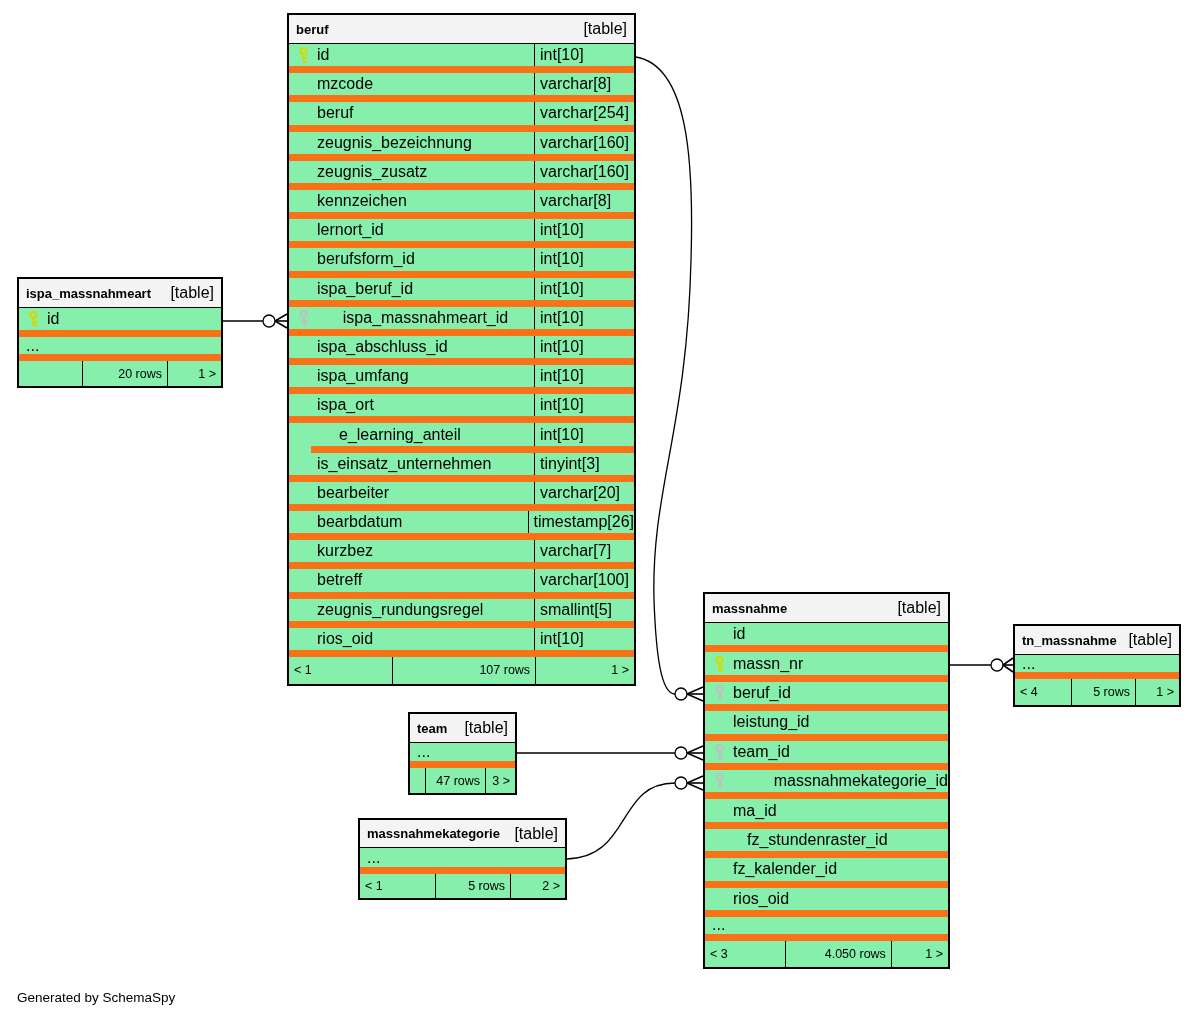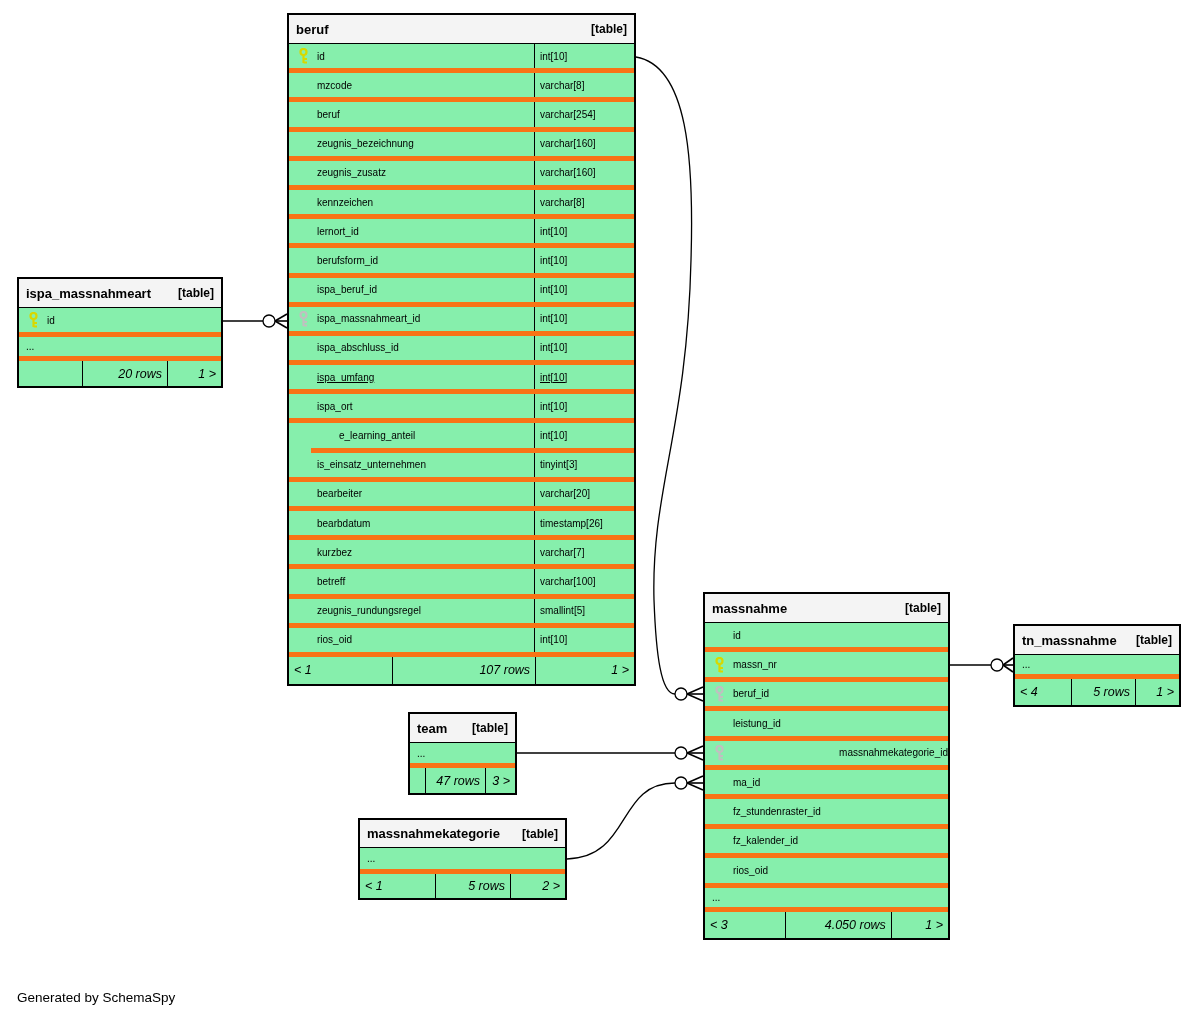--- a/index.html
+++ b/index.html
@@ -2,27 +2,27 @@
 <html><head>
 <meta charset="utf-8">
 <style>
   html,body{margin:0;padding:0;background:#ffffff;}
   body{width:1196px;height:1019px;position:relative;font-family:"Liberation Sans",sans-serif;color:#000;}
   #diagram{position:absolute;left:0;top:0;width:1196px;height:1019px;}
   svg#wires{position:absolute;left:0;top:0;z-index:1;}
   .tbl{position:absolute;background:#86efac;border:2px solid #000;box-sizing:border-box;z-index:2;}
   .tbl-header{background:#f4f4f4;border-bottom:1px solid #000;display:flex;justify-content:space-between;align-items:center;padding:0 7px;box-sizing:border-box;}
   .tbl-name{font-weight:bold;font-size:13px;}
-  .tbl-tag{font-size:12px;font-weight:bold;}
-  .row{display:flex;align-items:center;border-bottom:5px solid #f97316;box-sizing:border-box;font-size:10px;}
+  .tbl-tag{font-size:16px;font-weight:normal;}
+  .row{display:flex;align-items:center;border-bottom:7px solid #f97316;box-sizing:border-box;font-size:16px;}
   .key-slot{flex:0 0 28px;display:flex;justify-content:center;align-items:center;}
   .col-name{flex:1;white-space:nowrap;overflow:hidden;}
   .col-type{align-self:stretch;border-left:1px solid #000;display:flex;align-items:center;padding-left:5px;box-sizing:border-box;white-space:nowrap;}
   .row.ellipsis{padding-left:7px;}
-  .tbl-footer{display:flex;box-sizing:border-box;font-size:12.5px;font-style:italic;}
+  .tbl-footer{display:flex;box-sizing:border-box;font-size:12.5px;}
   .f-cell{display:flex;align-items:center;box-sizing:border-box;padding:0 5px;border-right:1px solid #000;white-space:nowrap;}
   .f-cell:last-child{border-right:none;}
   .f-left{justify-content:flex-start;}
   .f-right{justify-content:flex-end;}
   .note{position:absolute;font-size:13.5px;z-index:2;}
 </style>
 </head>
 <body>
 
 <div id="diagram">
@@ -139,38 +139,38 @@
       <div class="row" style="height: 29.2px;">
         <span class="key-slot"></span>
         <span class="col-name">berufsform_id</span>
         <span class="col-type" style="flex: 0 0 100px;">int[10]</span>
       </div>
       <div class="row" style="height: 29.2px;">
         <span class="key-slot"></span>
         <span class="col-name">ispa_beruf_id</span>
         <span class="col-type" style="flex: 0 0 100px;">int[10]</span>
       </div>
-      <div class="row" style="height: 29.2px;">
+      <div class="row" style="height: 29.2px; text-align: center;">
         <span class="key-slot">
           <svg width="11" height="16" viewBox="0 0 11 16">
             <circle cx="5.5" cy="4" r="3" fill="none" stroke="#c0c0c0" stroke-width="2.2"></circle>
             <line x1="5.5" y1="7" x2="5.5" y2="15" stroke="#c0c0c0" stroke-width="2.2"></line>
             <line x1="5.5" y1="11" x2="9" y2="11" stroke="#c0c0c0" stroke-width="2"></line>
             <line x1="5.5" y1="14.5" x2="9" y2="14.5" stroke="#c0c0c0" stroke-width="2"></line>
           </svg>
         </span>
         <span class="col-name">ispa_massnahmeart_id</span>
         <span class="col-type" style="flex: 0 0 100px;">int[10]</span>
       </div>
       <div class="row" style="height: 29.2px;">
         <span class="key-slot"></span>
         <span class="col-name">ispa_abschluss_id</span>
         <span class="col-type" style="flex: 0 0 100px;">int[10]</span>
       </div>
-      <div class="row" style="height: 29.2px; text-decoration: underline;">
+      <div class="row" style="height: 29.2px;">
         <span class="key-slot"></span>
         <span class="col-name">ispa_umfang</span>
         <span class="col-type" style="flex: 0 0 100px;">int[10]</span>
       </div>
       <div class="row" style="height: 29.2px;">
         <span class="key-slot"></span>
         <span class="col-name">ispa_ort</span>
         <span class="col-type" style="flex: 0 0 100px;">int[10]</span>
       </div>
       <div class="row" style="height: 29.2px; margin-left: 22px;">
@@ -275,36 +275,47 @@
             <line x1="5.5" y1="11" x2="9" y2="11" stroke="#c0c0c0" stroke-width="2"></line>
             <line x1="5.5" y1="14.5" x2="9" y2="14.5" stroke="#c0c0c0" stroke-width="2"></line>
           </svg>
         </span>
         <span class="col-name">beruf_id</span>
       </div>
       <div class="row" style="height: 29.4px;">
         <span class="key-slot"></span>
         <span class="col-name">leistung_id</span>
       </div>
-      <div class="row" style="height: 29.4px; text-align: right;">
+      <div class="row" style="height: 29.4px;">
         <span class="key-slot">
           <svg width="11" height="16" viewBox="0 0 11 16">
             <circle cx="5.5" cy="4" r="3" fill="none" stroke="#c0c0c0" stroke-width="2.2"></circle>
             <line x1="5.5" y1="7" x2="5.5" y2="15" stroke="#c0c0c0" stroke-width="2.2"></line>
             <line x1="5.5" y1="11" x2="9" y2="11" stroke="#c0c0c0" stroke-width="2"></line>
             <line x1="5.5" y1="14.5" x2="9" y2="14.5" stroke="#c0c0c0" stroke-width="2"></line>
           </svg>
         </span>
+        <span class="col-name">team_id</span>
+      </div>
+      <div class="row" style="height: 29.4px; text-align: right;">
+        <span class="key-slot">
+          <svg width="11" height="16" viewBox="0 0 11 16">
+            <circle cx="5.5" cy="4" r="3" fill="none" stroke="#c0c0c0" stroke-width="2.2"></circle>
+            <line x1="5.5" y1="7" x2="5.5" y2="15" stroke="#c0c0c0" stroke-width="2.2"></line>
+            <line x1="5.5" y1="11" x2="9" y2="11" stroke="#c0c0c0" stroke-width="2"></line>
+            <line x1="5.5" y1="14.5" x2="9" y2="14.5" stroke="#c0c0c0" stroke-width="2"></line>
+          </svg>
+        </span>
         <span class="col-name">massnahmekategorie_id</span>
       </div>
       <div class="row" style="height: 29.4px;">
         <span class="key-slot"></span>
         <span class="col-name">ma_id</span>
       </div>
-      <div class="row" style="height: 29.4px;">
+      <div class="row" style="height: 29.4px; padding-left: 14px;">
         <span class="key-slot"></span>
         <span class="col-name">fz_stundenraster_id</span>
       </div>
       <div class="row" style="height: 29.4px;">
         <span class="key-slot"></span>
         <span class="col-name">fz_kalender_id</span>
       </div>
       <div class="row" style="height: 29.4px;">
         <span class="key-slot"></span>
         <span class="col-name">rios_oid</span>

